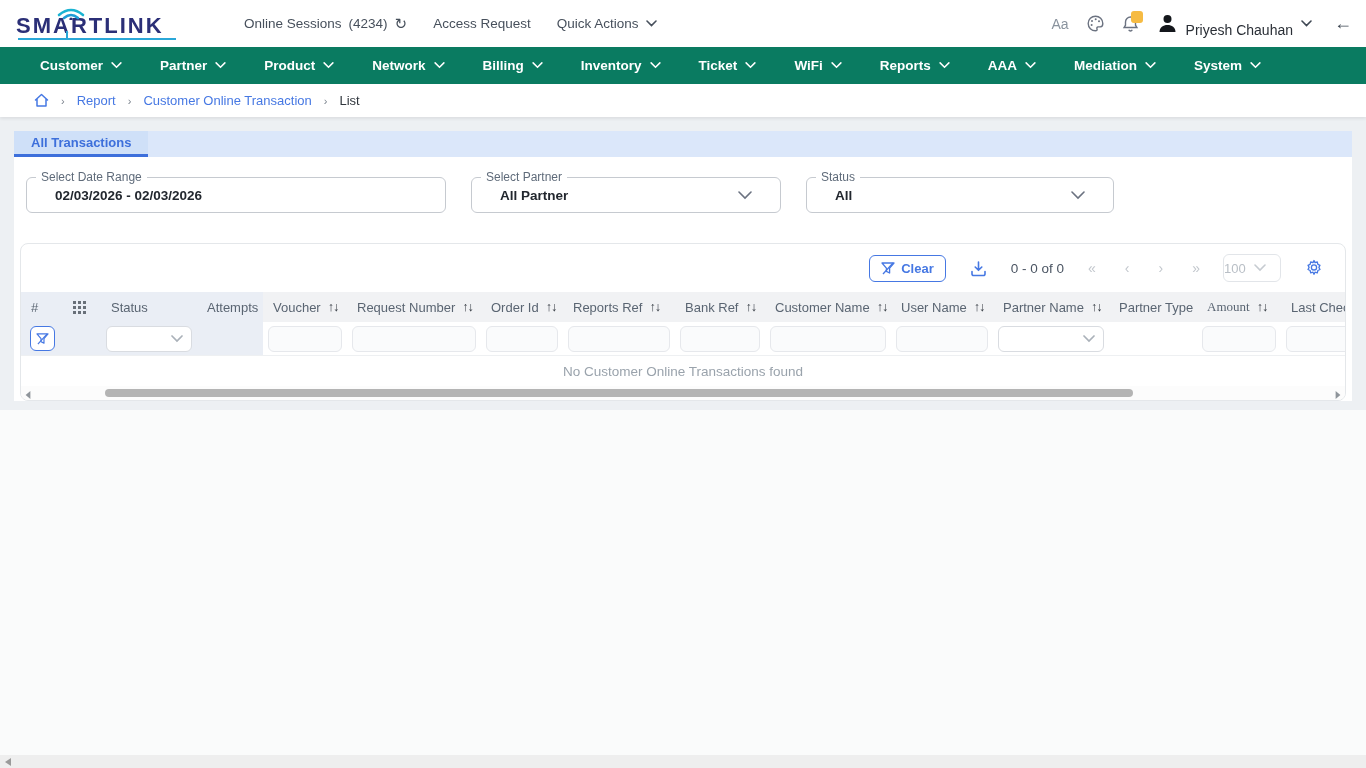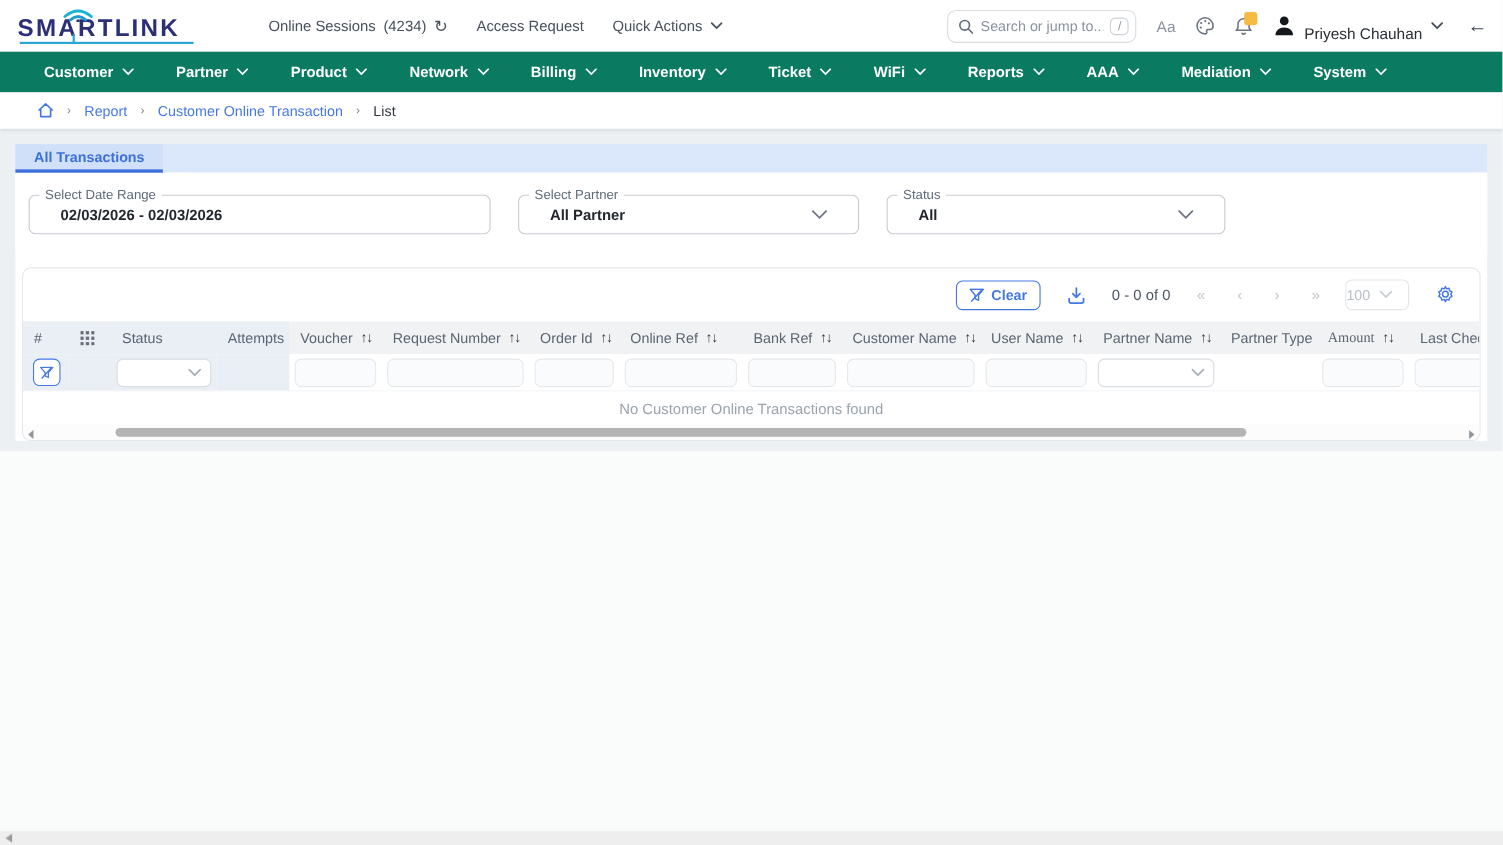--- a/index.html
+++ b/index.html
@@ -115,28 +115,20 @@
     </div>
     <div class="hdr-item">
       <span>Quick Actions</span>
       <svg width="11" height="7" viewBox="0 0 11 7">
           <polyline points="1,1 5.5,5.5 10,1" fill="none" stroke="#47505c" stroke-width="1.6" stroke-linecap="round"></polyline>
         </svg>
     </div>
   </div>
 
   <div class="hdr-right-group">
-    <div class="search-box">
-      <svg width="14" height="14" viewBox="0 0 14 14">
-          <circle cx="6" cy="6" r="4.4" fill="none" stroke="#5f6b7a" stroke-width="1.5"></circle>
-          <line x1="9.4" y1="9.4" x2="13" y2="13" stroke="#5f6b7a" stroke-width="1.5" stroke-linecap="round"></line>
-        </svg>
-      <span class="ph">Search or jump to...</span>
-      <span class="kbd">/</span>
-    </div>
     <span class="aa-label">Aa</span>
     <div class="icon-btn">
       <svg width="17" height="17" viewBox="0 0 17 17">
           <path d="M8.5 1.2 a7.3 7.3 0 1 0 0 14.6 c1.3 0 1.9-.8 1.5-1.8 c-.4-1-.1-2 1.1-2.1 l2.4-.1 c1.4-.1 2.3-1 2.3-3.3 A7.3 7.3 0 0 0 8.5 1.2 Z" fill="none" stroke="#6b7280" stroke-width="1.4"></path>
           <circle cx="5" cy="6" r="1" fill="#6b7280"></circle>
           <circle cx="8.7" cy="4.2" r="1" fill="#6b7280"></circle>
           <circle cx="12" cy="6.2" r="1" fill="#6b7280"></circle>
           <circle cx="4.6" cy="10" r="1" fill="#6b7280"></circle>
         </svg>
     </div>
@@ -342,21 +334,21 @@
               </div>
               <div class="cell" style="width: 134px;">
                 <span class="th-label">Request Number</span>
                 <span class="sort-ic">↑↓</span>
               </div>
               <div class="cell" style="width: 82px;">
                 <span class="th-label">Order Id</span>
                 <span class="sort-ic">↑↓</span>
               </div>
               <div class="cell" style="width: 112px;">
-                <span class="th-label">Online Ref</span>
+                <span class="th-label">Reports Ref</span>
                 <span class="sort-ic">↑↓</span>
               </div>
               <div class="cell" style="width: 90px;">
                 <span class="th-label">Bank Ref</span>
                 <span class="sort-ic">↑↓</span>
               </div>
               <div class="cell" style="width: 126px;">
                 <span class="th-label">Customer Name</span>
                 <span class="sort-ic">↑↓</span>
               </div>

